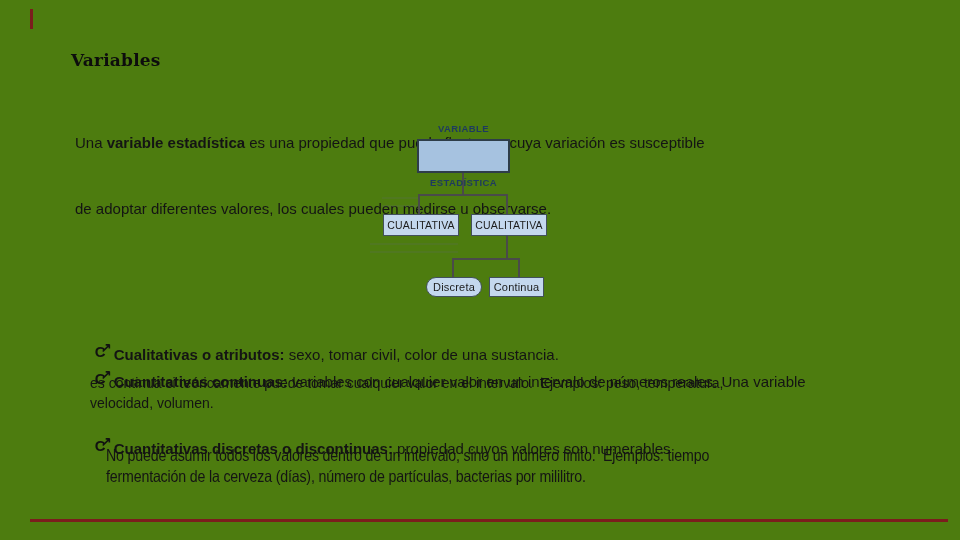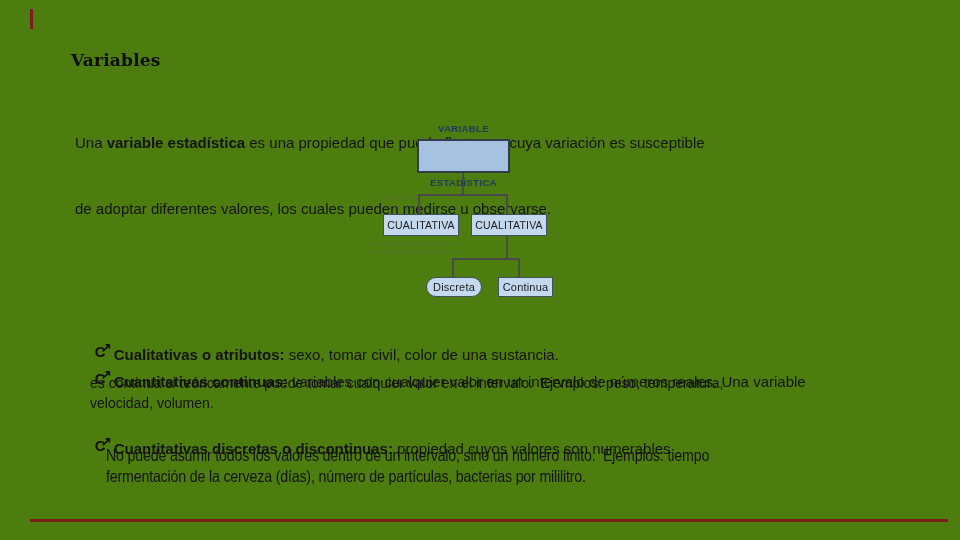--- a/index.html
+++ b/index.html
@@ -79,21 +79,21 @@
     <div class="conn" style="left:82px; top:121px; width:2px; height:20px;"></div>
     <div class="conn" style="left:148px; top:121px; width:2px; height:20px;"></div>
 
     <div class="node root" style="left:47px; top:2px; width:93px; height:34px;">
       <span>VARIABLE</span>
       <span>ESTADÍSTICA</span>
     </div>
     <div class="node" style="left:13px; top:77px; width:76px; height:22px;">CUALITATIVA</div>
     <div class="node" style="left:101px; top:77px; width:76px; height:22px;">CUALITATIVA</div>
     <div class="node" style="left:56px; top:140px; width:56px; height:20px; font-size:11px;border-radius:10px;">Discreta</div>
-    <div class="node" style="left:128px; top:140px; width:55px; height:20px; font-size:11px;text-align:right;">Continua</div>
+    <div class="node" style="left:119px; top:140px; width:55px; height:20px; font-size:11px;text-align:right;">Continua</div>
   </div>
 
   <div class="b-row" style="top:327px;">
     <span class="bullet-glyph"><span class="c">C</span><span class="ar">↗</span></span><b>Cualitativas o atributos:</b><span> sexo, tomar civil, color de una sustancia.</span>
   </div>
 
   <div class="b-row" style="top:354px;">
     <span class="bullet-glyph"><span class="c">C</span><span class="ar">↗</span></span><b>Cuantitativas continuas:</b><span> variables con cualquier valor en un intervalo de números reales. Una variable</span>
   </div>
   <div class="b-cont" style="top:375px;">es continua si teóricamente puede tomar cualquier valor en el intervalo.  Ejemplos: peso, temperatura,</div>

